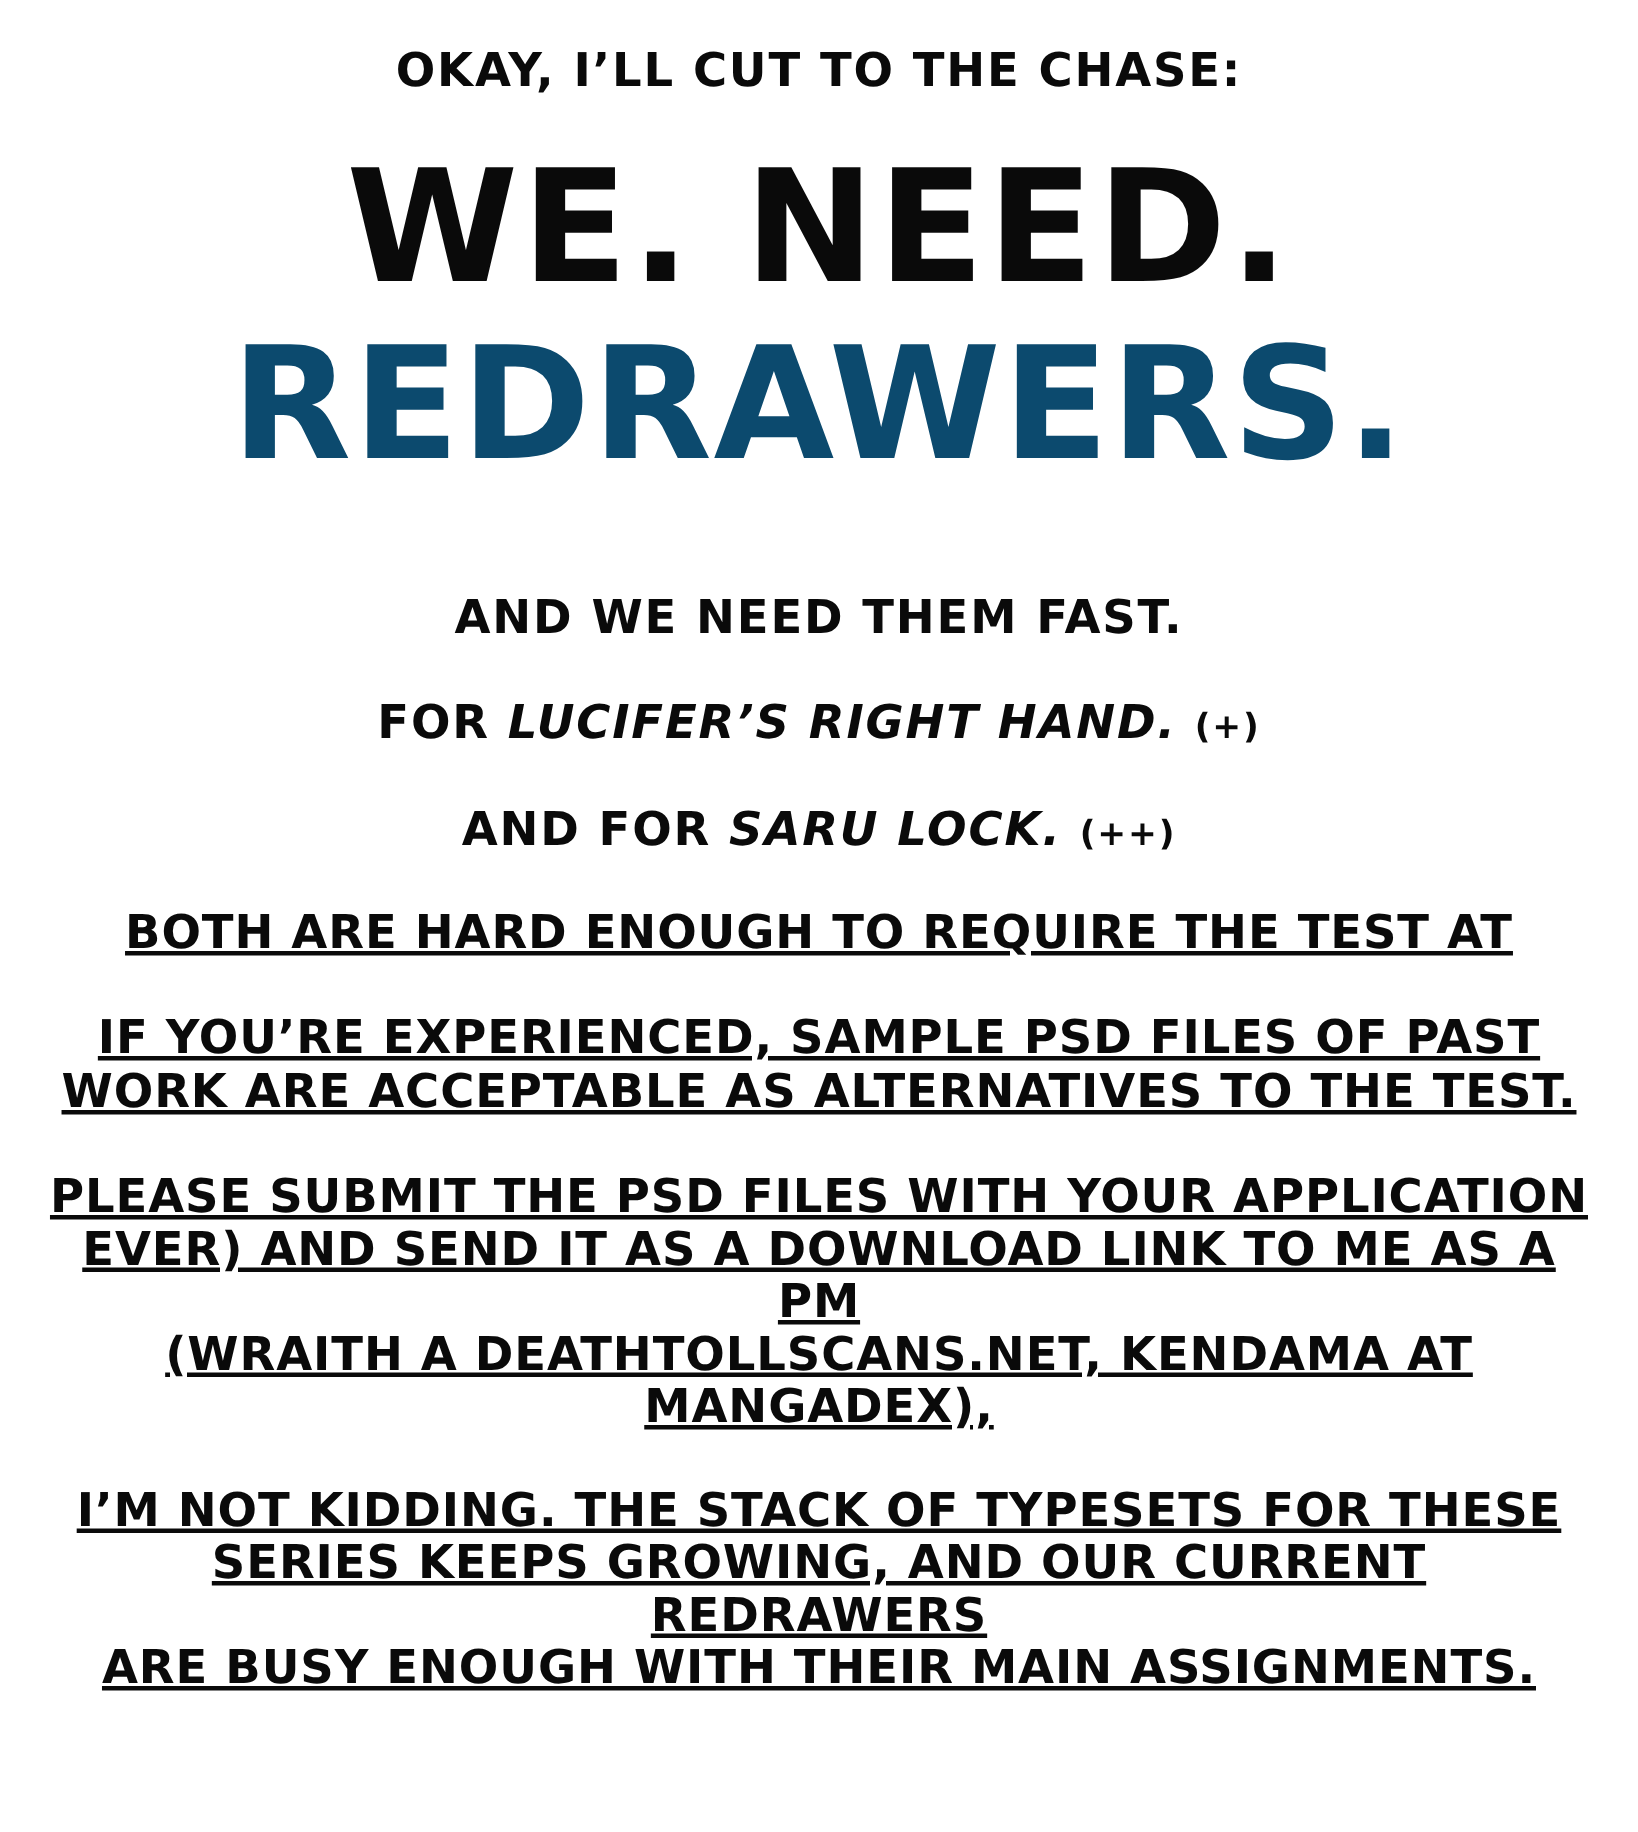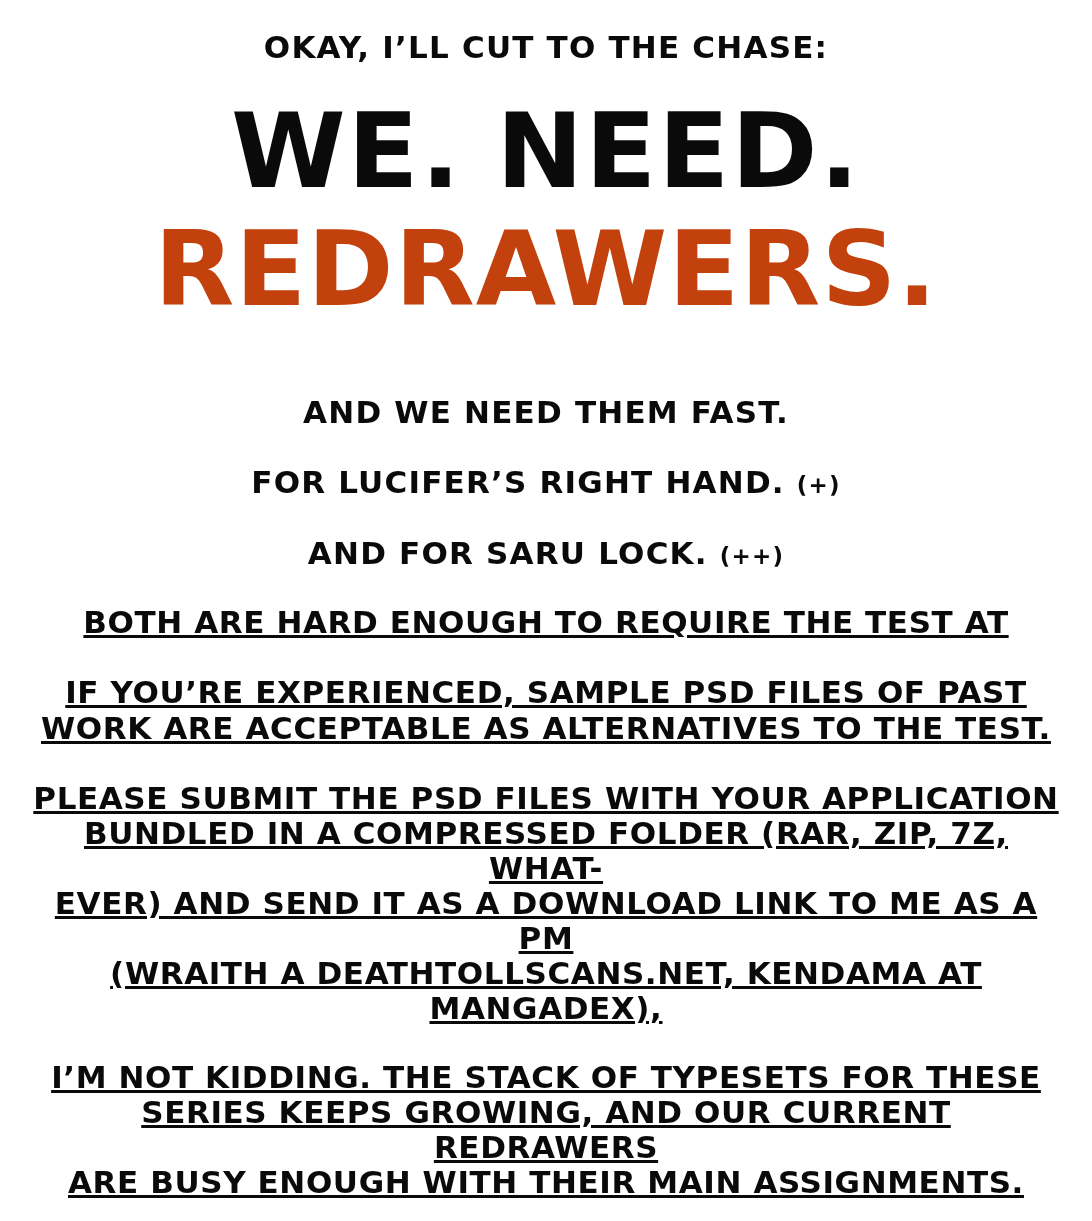--- a/index.html
+++ b/index.html
@@ -59,20 +59,21 @@
     letter-spacing: 1.2px;
     margin-top: 74px;
   }
   .sub2, .sub3 {
     font-size: 31px;
     font-weight: bold;
     letter-spacing: 1.2px;
     margin-top: 36px;
   }
   .ital {
+    font-style: italic;
     font-weight: bold;
   }
   .small-paren {
     font-size: 23px;
     font-weight: bold;
   }
   .para {
     font-size: 31px;
     font-weight: bold;
     letter-spacing: 0.6px;
@@ -93,21 +94,21 @@
 <body>
 
 <div class="page">
 
   <div class="line intro">OKAY, I’LL CUT TO THE CHASE:</div>
 
   <div class="line headline">
     <span>WE.</span><span class="gap"></span><span>NEED.</span>
   </div>
 
-  <div class="line headline-red" style="color:#c2410c">REDRAWERS.</div>
+  <div class="line headline-red" style="color:#0c4a6e">REDRAWERS.</div>
 
   <div class="line sub1">AND WE NEED THEM FAST.</div>
 
   <div class="line sub2">
     <span>FOR </span><span class="ital">LUCIFER’S RIGHT HAND.</span><span> </span><span class="small-paren">(+)</span>
   </div>
 
   <div class="line sub3">
     <span>AND FOR </span><span class="ital">SARU LOCK.</span><span> </span><span class="small-paren">(++)</span>
   </div>
@@ -116,21 +117,20 @@
     <div>BOTH ARE HARD ENOUGH TO REQUIRE THE TEST AT</div>
   </div>
 
   <div class="line para">
     <div>IF YOU’RE EXPERIENCED, SAMPLE PSD FILES OF PAST</div>
     <div>WORK ARE ACCEPTABLE AS ALTERNATIVES TO THE TEST.</div>
   </div>
 
   <div class="line para tight">
     <div>PLEASE SUBMIT THE PSD FILES WITH YOUR APPLICATION</div>
-    <div>BUNDLED IN A COMPRESSED FOLDER (RAR, ZIP, 7Z, WHAT-</div>
     <div>EVER) AND SEND IT AS A DOWNLOAD LINK TO ME AS A PM</div>
     <div>(WRAITH A DEATHTOLLSCANS.NET, KENDAMA AT MANGADEX),</div>
   </div>
 
   <div class="line para tight">
     <div>I’M NOT KIDDING. THE STACK OF TYPESETS FOR THESE</div>
     <div>SERIES KEEPS GROWING, AND OUR CURRENT REDRAWERS</div>
     <div>ARE BUSY ENOUGH WITH THEIR MAIN ASSIGNMENTS.</div>
   </div>
 

